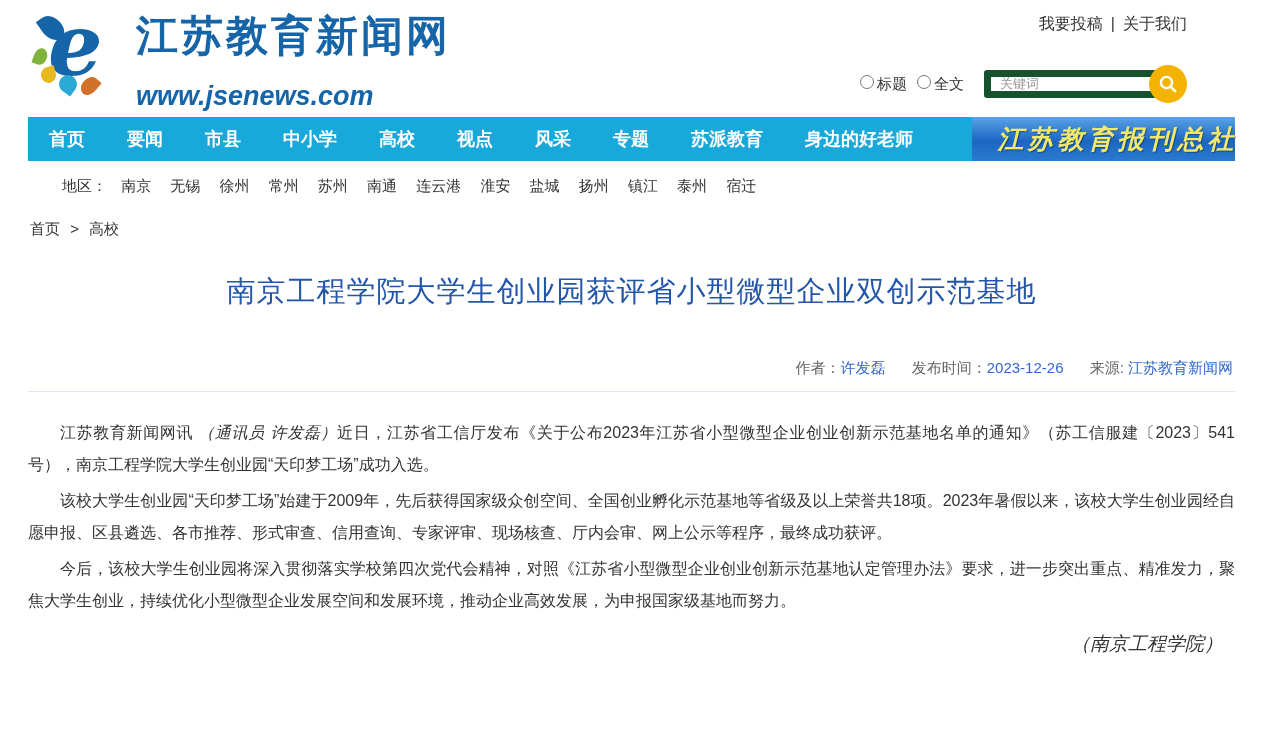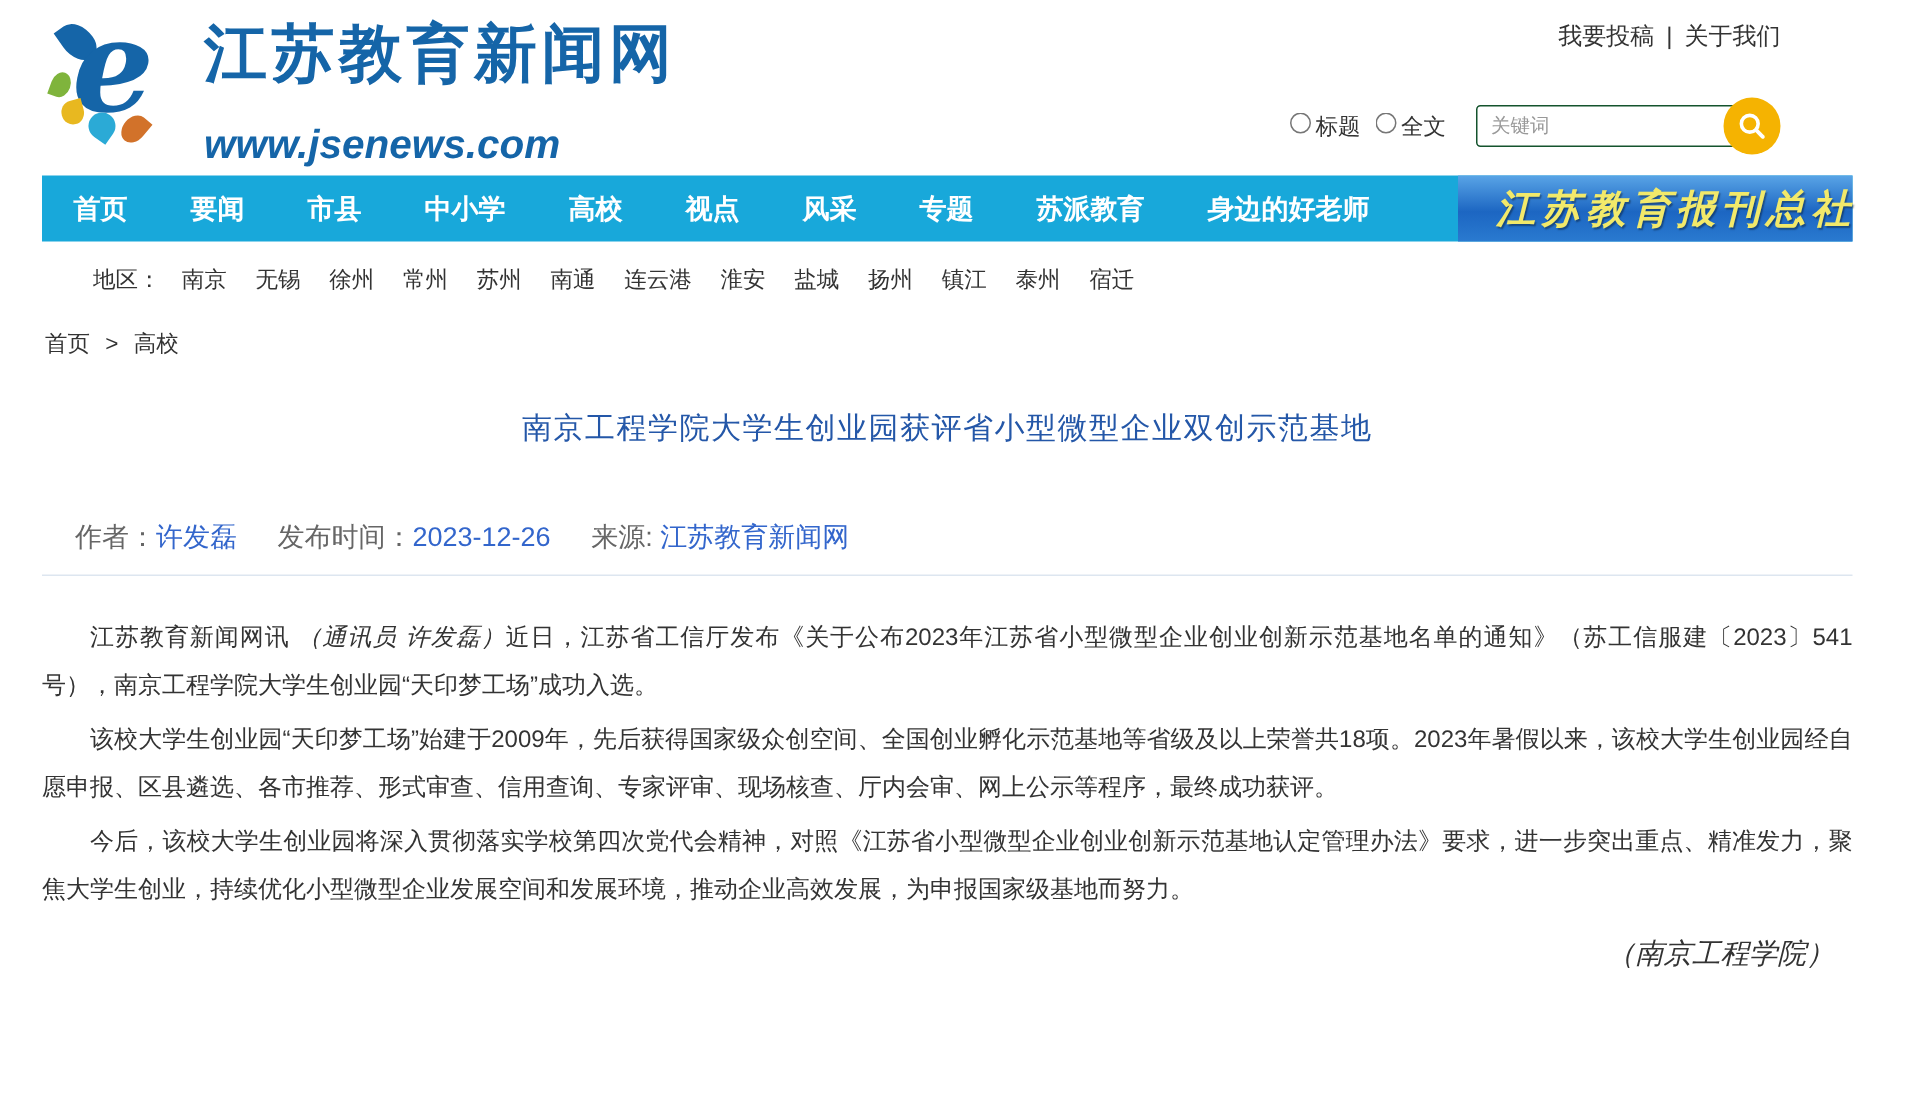--- a/index.html
+++ b/index.html
@@ -36,21 +36,21 @@
   .top-links { margin-top: 14px; font-size: 16px; color: #333; }
   .top-links a { color: #333; text-decoration: none; cursor: pointer; }
   .top-links .sep { margin: 0 8px; color: #333; }
   .search-row { margin-top: 30px; display: flex; align-items: center; justify-content: flex-end; }
   .radio-group { display: flex; align-items: center; font-size: 15px; color: #333; }
   .radio-group label { display: flex; align-items: flex-start; cursor: pointer; }
   .radio-group label + label { margin-left: 10px; }
   .radio-group input { width: 14px; height: 14px; margin-right: 3px; accent-color: #999; }
   .search-input {
     width: 183px; height: 28px; margin-left: 20px; padding: 0 30px 0 9px;
-    border: 1px solid #14532d; border-radius: 3px; font-size: 13px; color: #333; outline: none;
+    border: 7px solid #14532d; border-radius: 3px; font-size: 13px; color: #333; outline: none;
     font-family: Liberation Serif, serif;
   }
   .search-input::placeholder { color: #999; }
   .search-btn {
     width: 38px; height: 38px; border-radius: 50%; border: none; margin-left: -18px;
     background: var(--search-yellow, #f5b301); cursor: pointer; position: relative; z-index: 2;
     display: flex; align-items: center; justify-content: center;
   }
 
   
@@ -75,24 +75,24 @@
   .region-bar .region-label { margin-right: 10px; }
   .region-bar a { color: #333; text-decoration: none; margin-right: 15px; cursor: pointer; text-align: center; }
 
   
   .breadcrumb { margin: 24px 0 0 2px; font-size: 15px; color: #333; }
   .breadcrumb a { color: #333; text-decoration: none; cursor: pointer; }
   .breadcrumb .bc-sep { margin: 0 6px; }
 
   
   .article-title {
-    margin-top: 33px; text-align: center; font-size: 20px; font-weight: 500;
+    margin-top: 33px; text-align: center; font-size: 29px; font-weight: 500;
     color: var(--title-blue, #2457a8); letter-spacing: 1px;
   }
-  .article-meta { margin-top: 47px; font-size: 18px; color: #666; padding-right: 2px; }
+  .article-meta { margin-top: 47px; text-align: right; font-size: 15px; color: #666; padding-right: 2px; }
   .article-meta .meta-group { margin-left: 22px; }
   .article-meta .meta-value { color: var(--link-blue, #3366cc); }
   .meta-divider { border: none; border-top: 1px solid #dde6f0; margin-top: 13px; }
 
   .article-body { margin-top: 25px; font-size: 16px; line-height: 32px; text-align: justify; color: #333; }
   .article-body p { text-indent: 2em; margin-bottom: 4px; }
   .correspondent { font-family: "DejaVu Serif", serif; font-style: italic; }
   .signature {
     text-align: right; font-family: "DejaVu Serif", serif; font-style: italic;
     font-size: 19px; color: #333; margin: 10px 12px 0 0;

